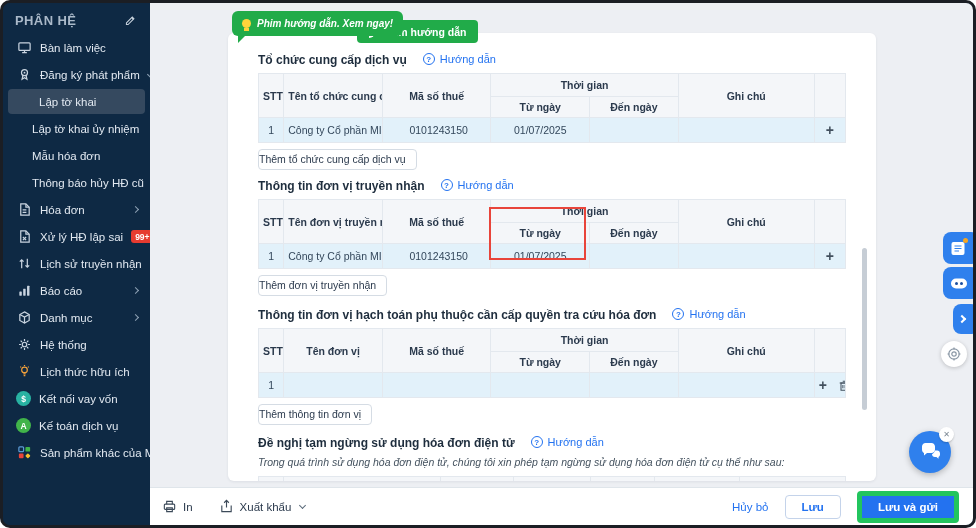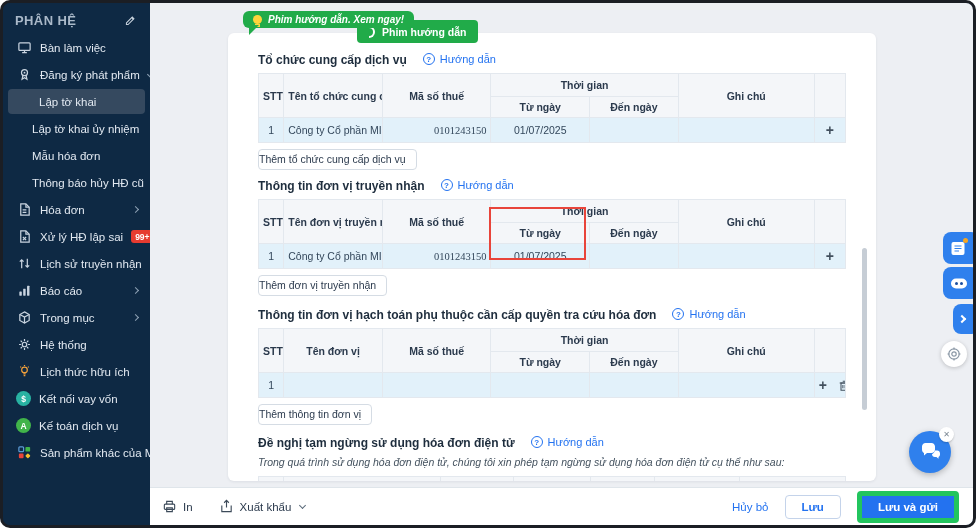--- a/index.html
+++ b/index.html
@@ -33,21 +33,21 @@
   .help-link { display:inline-flex; align-items:center; gap:5px; color:#2372f0; font-size:11px; cursor:pointer; }
   .qmark { width:12px; height:12px; border:1.2px solid #2372f0; border-radius:50%; font-size:8px; font-weight:700;
            display:inline-flex; align-items:center; justify-content:center; color:#2372f0; }
 
   table.grid { border-collapse:collapse; width:588px; table-layout:fixed; }
   .grid th, .grid td { border:1px solid #e3e8ee; font-size:10.5px; overflow:hidden; white-space:nowrap; }
   .grid th { background:#f4f6f9; color:#2b3a4d; font-weight:700; padding:2px 4px; text-align:center; }
   .grid tr.h1 th { height:23px; }
   .grid tr.h2 th { height:21px; }
   .grid td { height:25px; background:#e2f1fa; color:#33475b; text-align:center; padding:2px 4px; }
-  .grid td.tax { text-align:right; padding-left:8px;font-family:Liberation Serif, serif; }
+  .grid td.tax { text-align:center; padding-left:8px; }
   .grid td.act { text-align:center; }
   .plus { font-size:14px; font-weight:700; color:#42505e; cursor:pointer; line-height:1; }
   .act-wrap { display:inline-flex; align-items:center; gap:9px; }
 
   .add-btn { display:inline-block; margin-top:6px; padding:3px 10px 4px 0; background:#fff; border:1px solid #d5dce4;
              border-radius:4px; font-size:10.5px; color:#2b3a4d; cursor:pointer; font-family:inherit; }
 
   .note-it { font-size:10.5px; font-style:italic; color:#44525f; margin:5px 0 8px 0; }
 
   .sec2 { margin-top:9px; } .sec3 { margin-top:12px; } .sec4 { margin-top:11px; }
@@ -55,21 +55,21 @@
   .t4 th { vertical-align:middle; }
   .t4 .grp { height:44px; vertical-align:top; padding-top:5px; }
   .t4 .low { padding-top:16px; }
   .t4 .stt4 { height:44px; vertical-align:middle; padding-top:14px; }
 
   .red-box { position:absolute; left:261px; top:174px; width:97px; height:53px; border:2px solid #e8443a; z-index:5; pointer-events:none; }
 
   .scroll-thumb { position:absolute; right:9px; top:215px; width:5px; height:162px; background:#c6cdd5; border-radius:3px; }
 
   
-  .tip-bubble { position:absolute; left:93px; top:8px; height:17px; background:#21ab49; border-radius:6px; color:#fff;
+  .tip-bubble { position:absolute; left:82px; top:8px; height:25px; background:#21ab49; border-radius:6px; color:#fff;
                 display:flex; align-items:center; gap:6px; padding:8px 10px; z-index:6; }
   .tip-bubble:after { content:""; position:absolute; left:6px; bottom:-7px; border:5px solid transparent; border-top-color:#21ab49; border-left-color:#21ab49; }
   .tip-text { font-size:10px; font-style:italic; font-weight:700; white-space:nowrap; }
   .bulb { position:relative; width:9px; height:9px; background:#ffd43b; border-radius:50%; flex:none; }
   .bulb:after { content:""; position:absolute; left:2px; bottom:-3px; width:5px; height:3px; background:#ffd43b; }
   .tip-btn { position:absolute; left:207px; top:17px; height:23px; background:#21ab49; border-radius:4px; color:#fff;
              display:flex; align-items:center; gap:7px; padding:0 12px; font-size:10.5px; font-weight:700; z-index:5; cursor:pointer; white-space:nowrap; }
   .arc { width:6px; height:12px; border:2px solid #fff; border-left:none; border-radius:0 7px 7px 0; flex:none; }
 
   
@@ -198,21 +198,21 @@
       <span class="chev-r"></span>
     </div>
 
     <div class="sb-item">
       <span class="ic">
         <svg width="15" height="15" viewBox="0 0 16 16" fill="none" stroke="#c9d4e0" stroke-width="1.3">
             <path d="M8 2l5 2.8v6.4L8 14l-5-2.8V4.8z"></path>
             <path d="M3 4.8l5 2.8 5-2.8M8 7.6V14"></path>
           </svg>
       </span>
-      <span class="lbl">Trong mục</span>
+      <span class="lbl">Danh mục</span>
       <span class="chev-r"></span>
     </div>
 
     <div class="sb-item">
       <span class="ic">
         <svg width="15" height="15" viewBox="0 0 16 16" fill="none" stroke="#c9d4e0" stroke-width="1.3">
             <circle cx="8" cy="8" r="2.4"></circle>
             <path d="M8 2.2v2M8 11.8v2M2.2 8h2M11.8 8h2M3.9 3.9l1.4 1.4M10.7 10.7l1.4 1.4M12.1 3.9l-1.4 1.4M5.3 10.7l-1.4 1.4"></path>
           </svg>
       </span>

